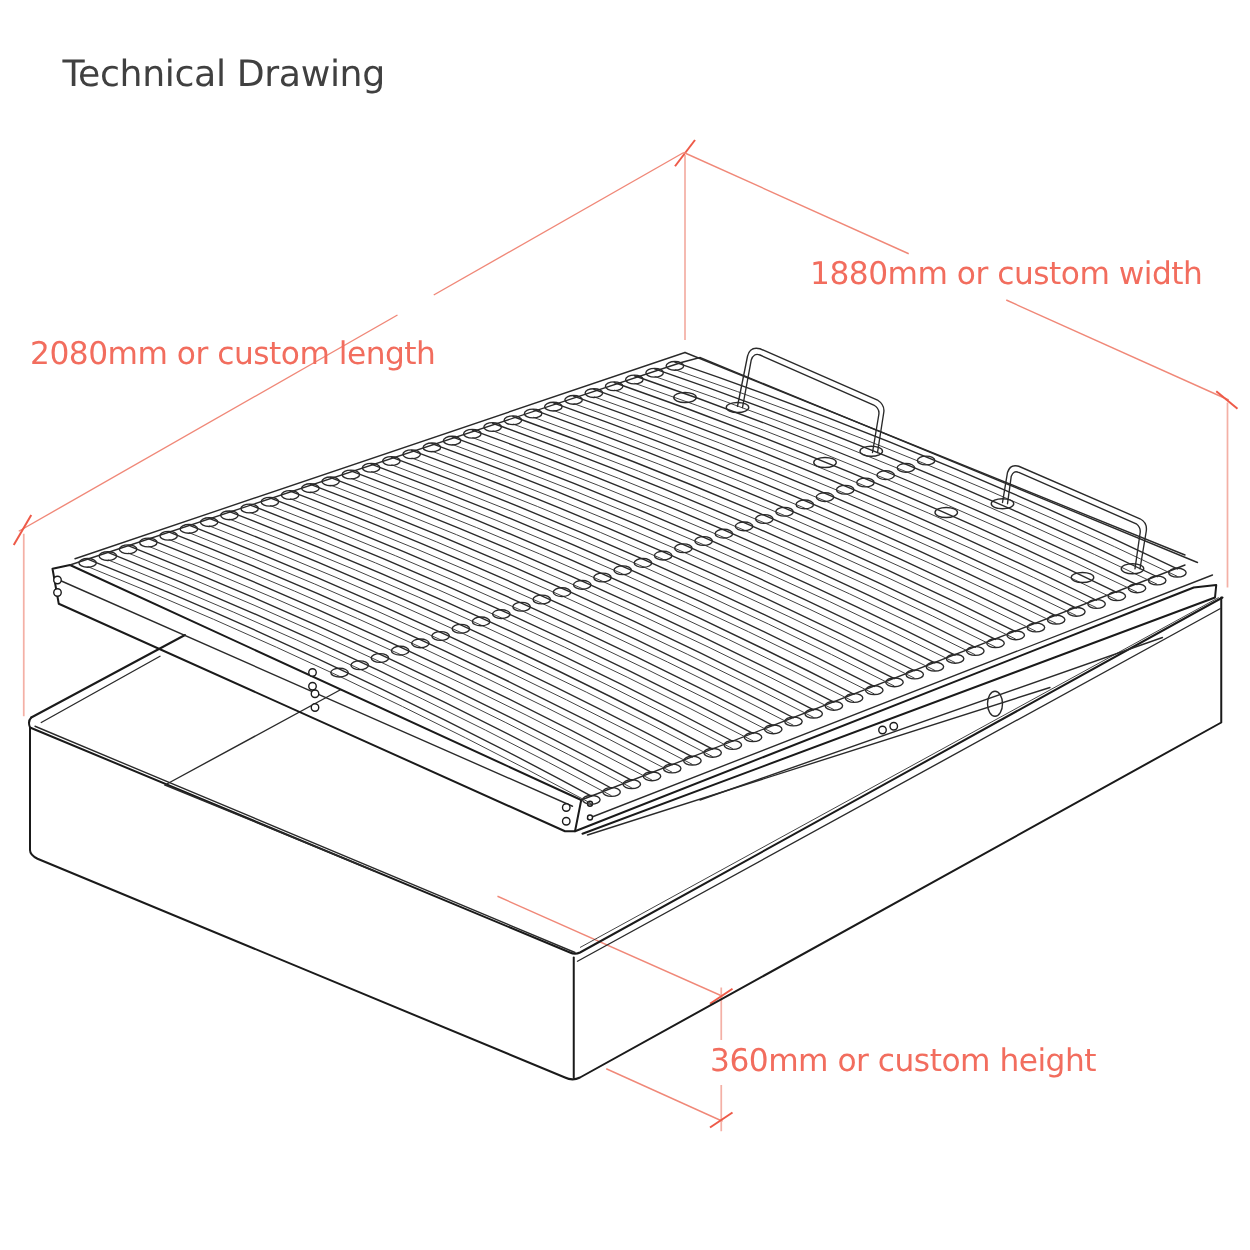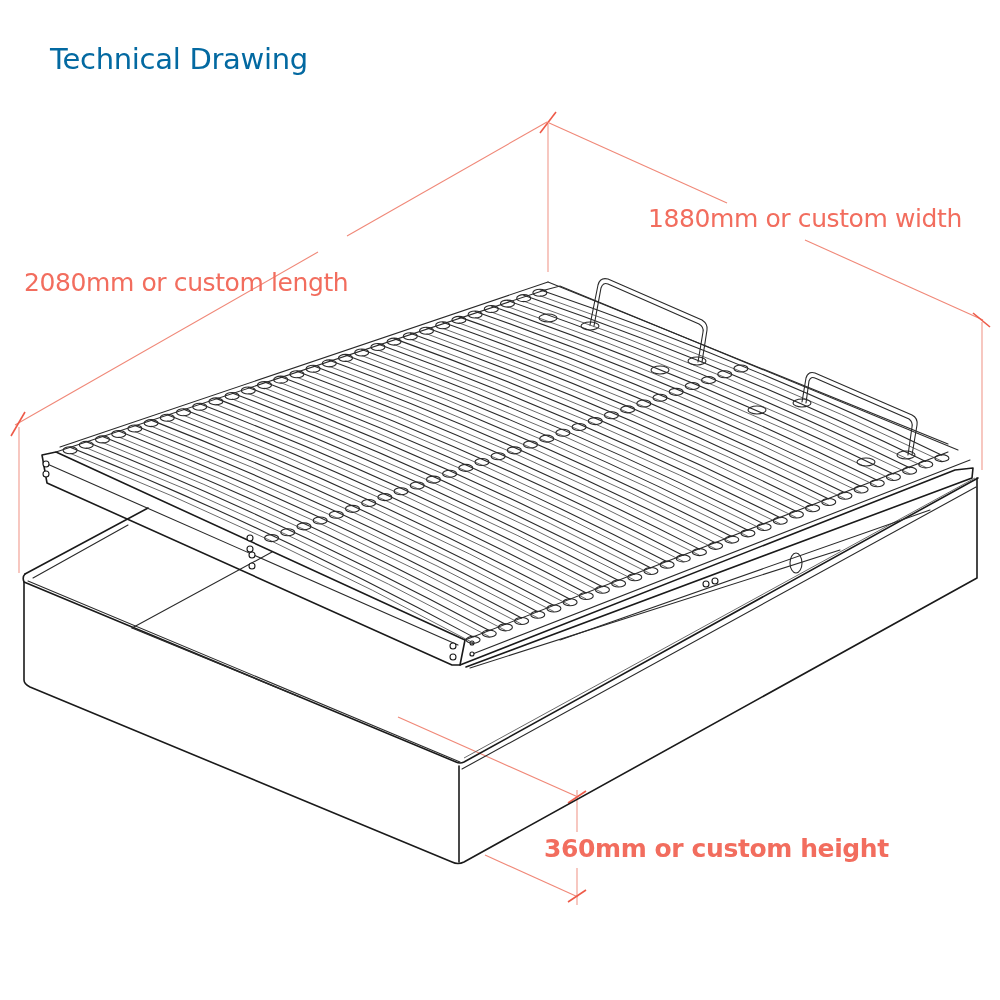--- a/index.html
+++ b/index.html
@@ -1,28 +1,28 @@
 <!DOCTYPE html>
 <html><head>
 <meta charset="utf-8">
 <style>
   html, body { margin: 0; padding: 0; background: #ffffff; }
   body { width: 1000px; height: 1000px; position: relative; overflow: hidden; }
   .title {
     position: absolute; left: 50px; top: 42px;
-    font-family: "DejaVu Sans", sans-serif; font-size: 29px; color: #0369a1;
+    font-family: "DejaVu Sans", sans-serif; font-size: 29px; color: #404040;
     letter-spacing: -0.3px;
   }
   .dim-label {
     position: absolute; font-family: "DejaVu Sans", sans-serif;
     font-size: 25px; color: #f26d5e; white-space: nowrap; letter-spacing: -0.4px;
   }
   #lbl-width  { left: 648px; top: 204px; }
   #lbl-length { left: 24px;  top: 268px; }
-  #lbl-height { left: 544px; top: 834px; font-weight: bold; }
+  #lbl-height { left: 568px; top: 834px; }
   svg.drawing { position: absolute; left: 0; top: 0; }
   .k  { stroke: #1a1a1a; stroke-width: 1.6; fill: none; stroke-linejoin: round; stroke-linecap: round; }
   .k2 { stroke: #2a2a2a; stroke-width: 1.1; fill: none; stroke-linecap: round; }
   .k3 { stroke: #444; stroke-width: 0.8; fill: none; }
   .dim { stroke: #f08878; stroke-width: 1.1; fill: none; }
   .dimv { stroke: #f4b0a6; stroke-width: 1.4; fill: none; }
   .tick { stroke: #ee5a48; stroke-width: 1.6; }
   .hole { stroke: #1a1a1a; stroke-width: 1.1; fill: #fff; }
 </style>
 </head>

